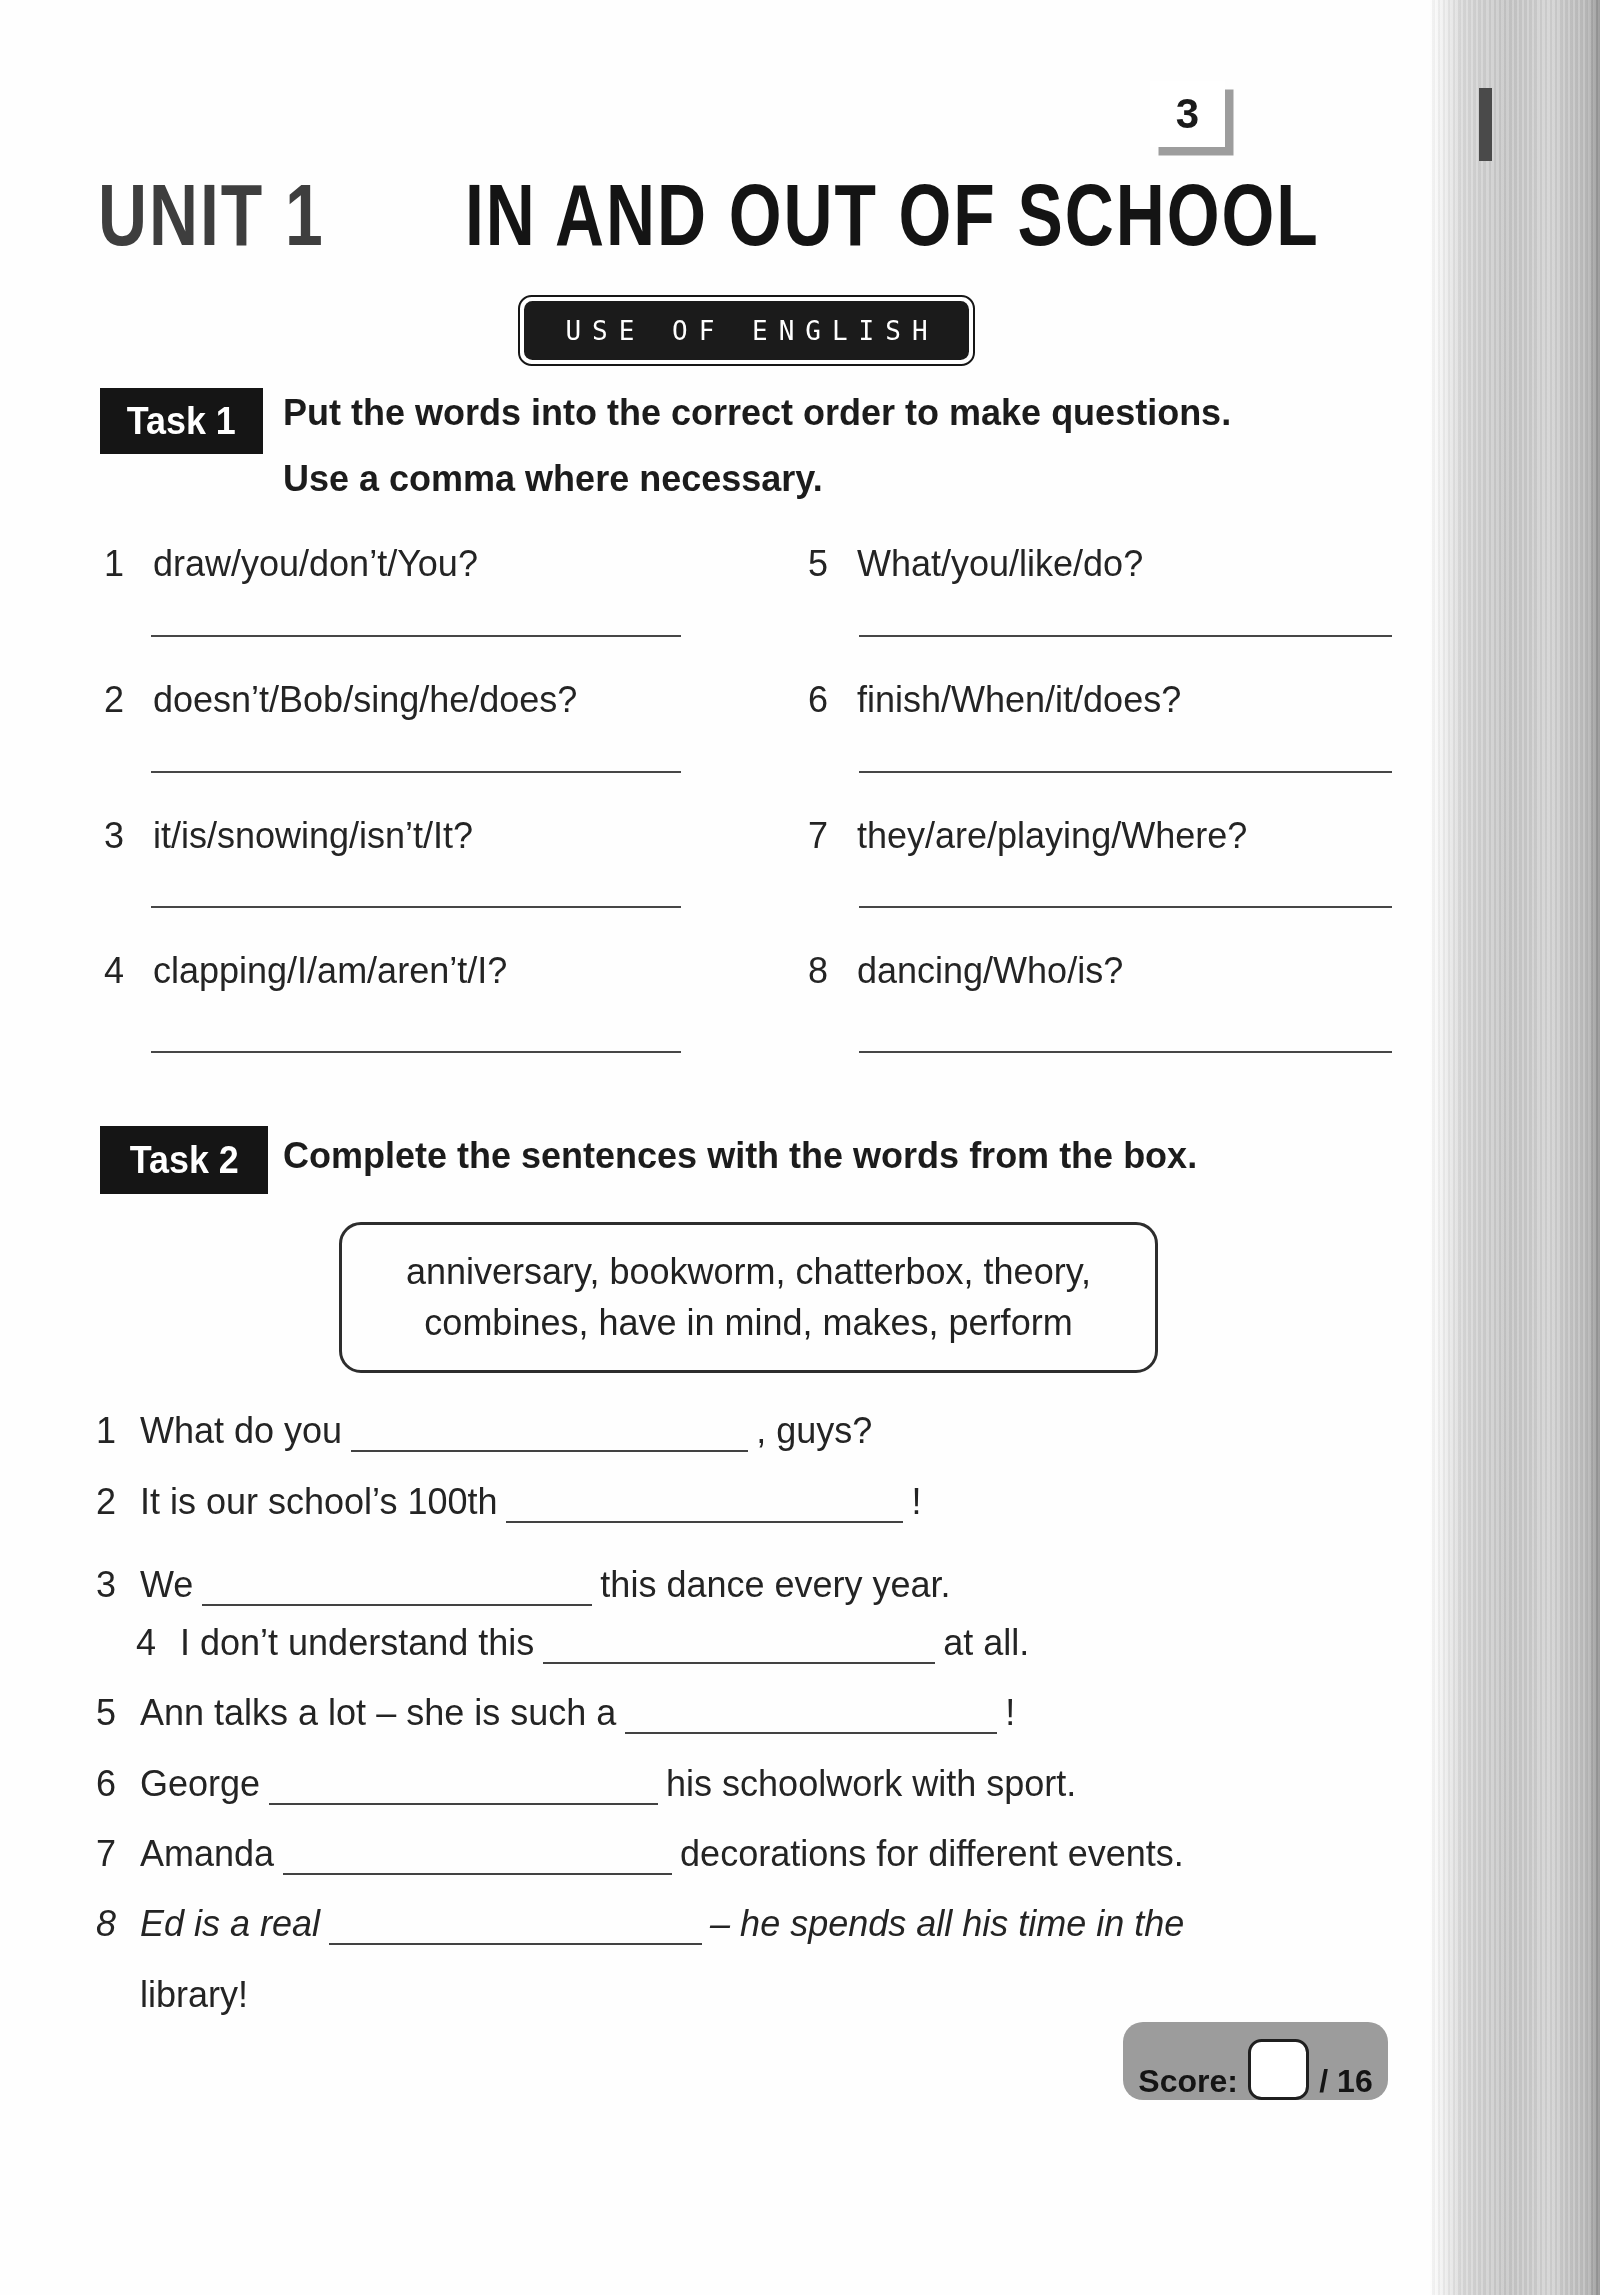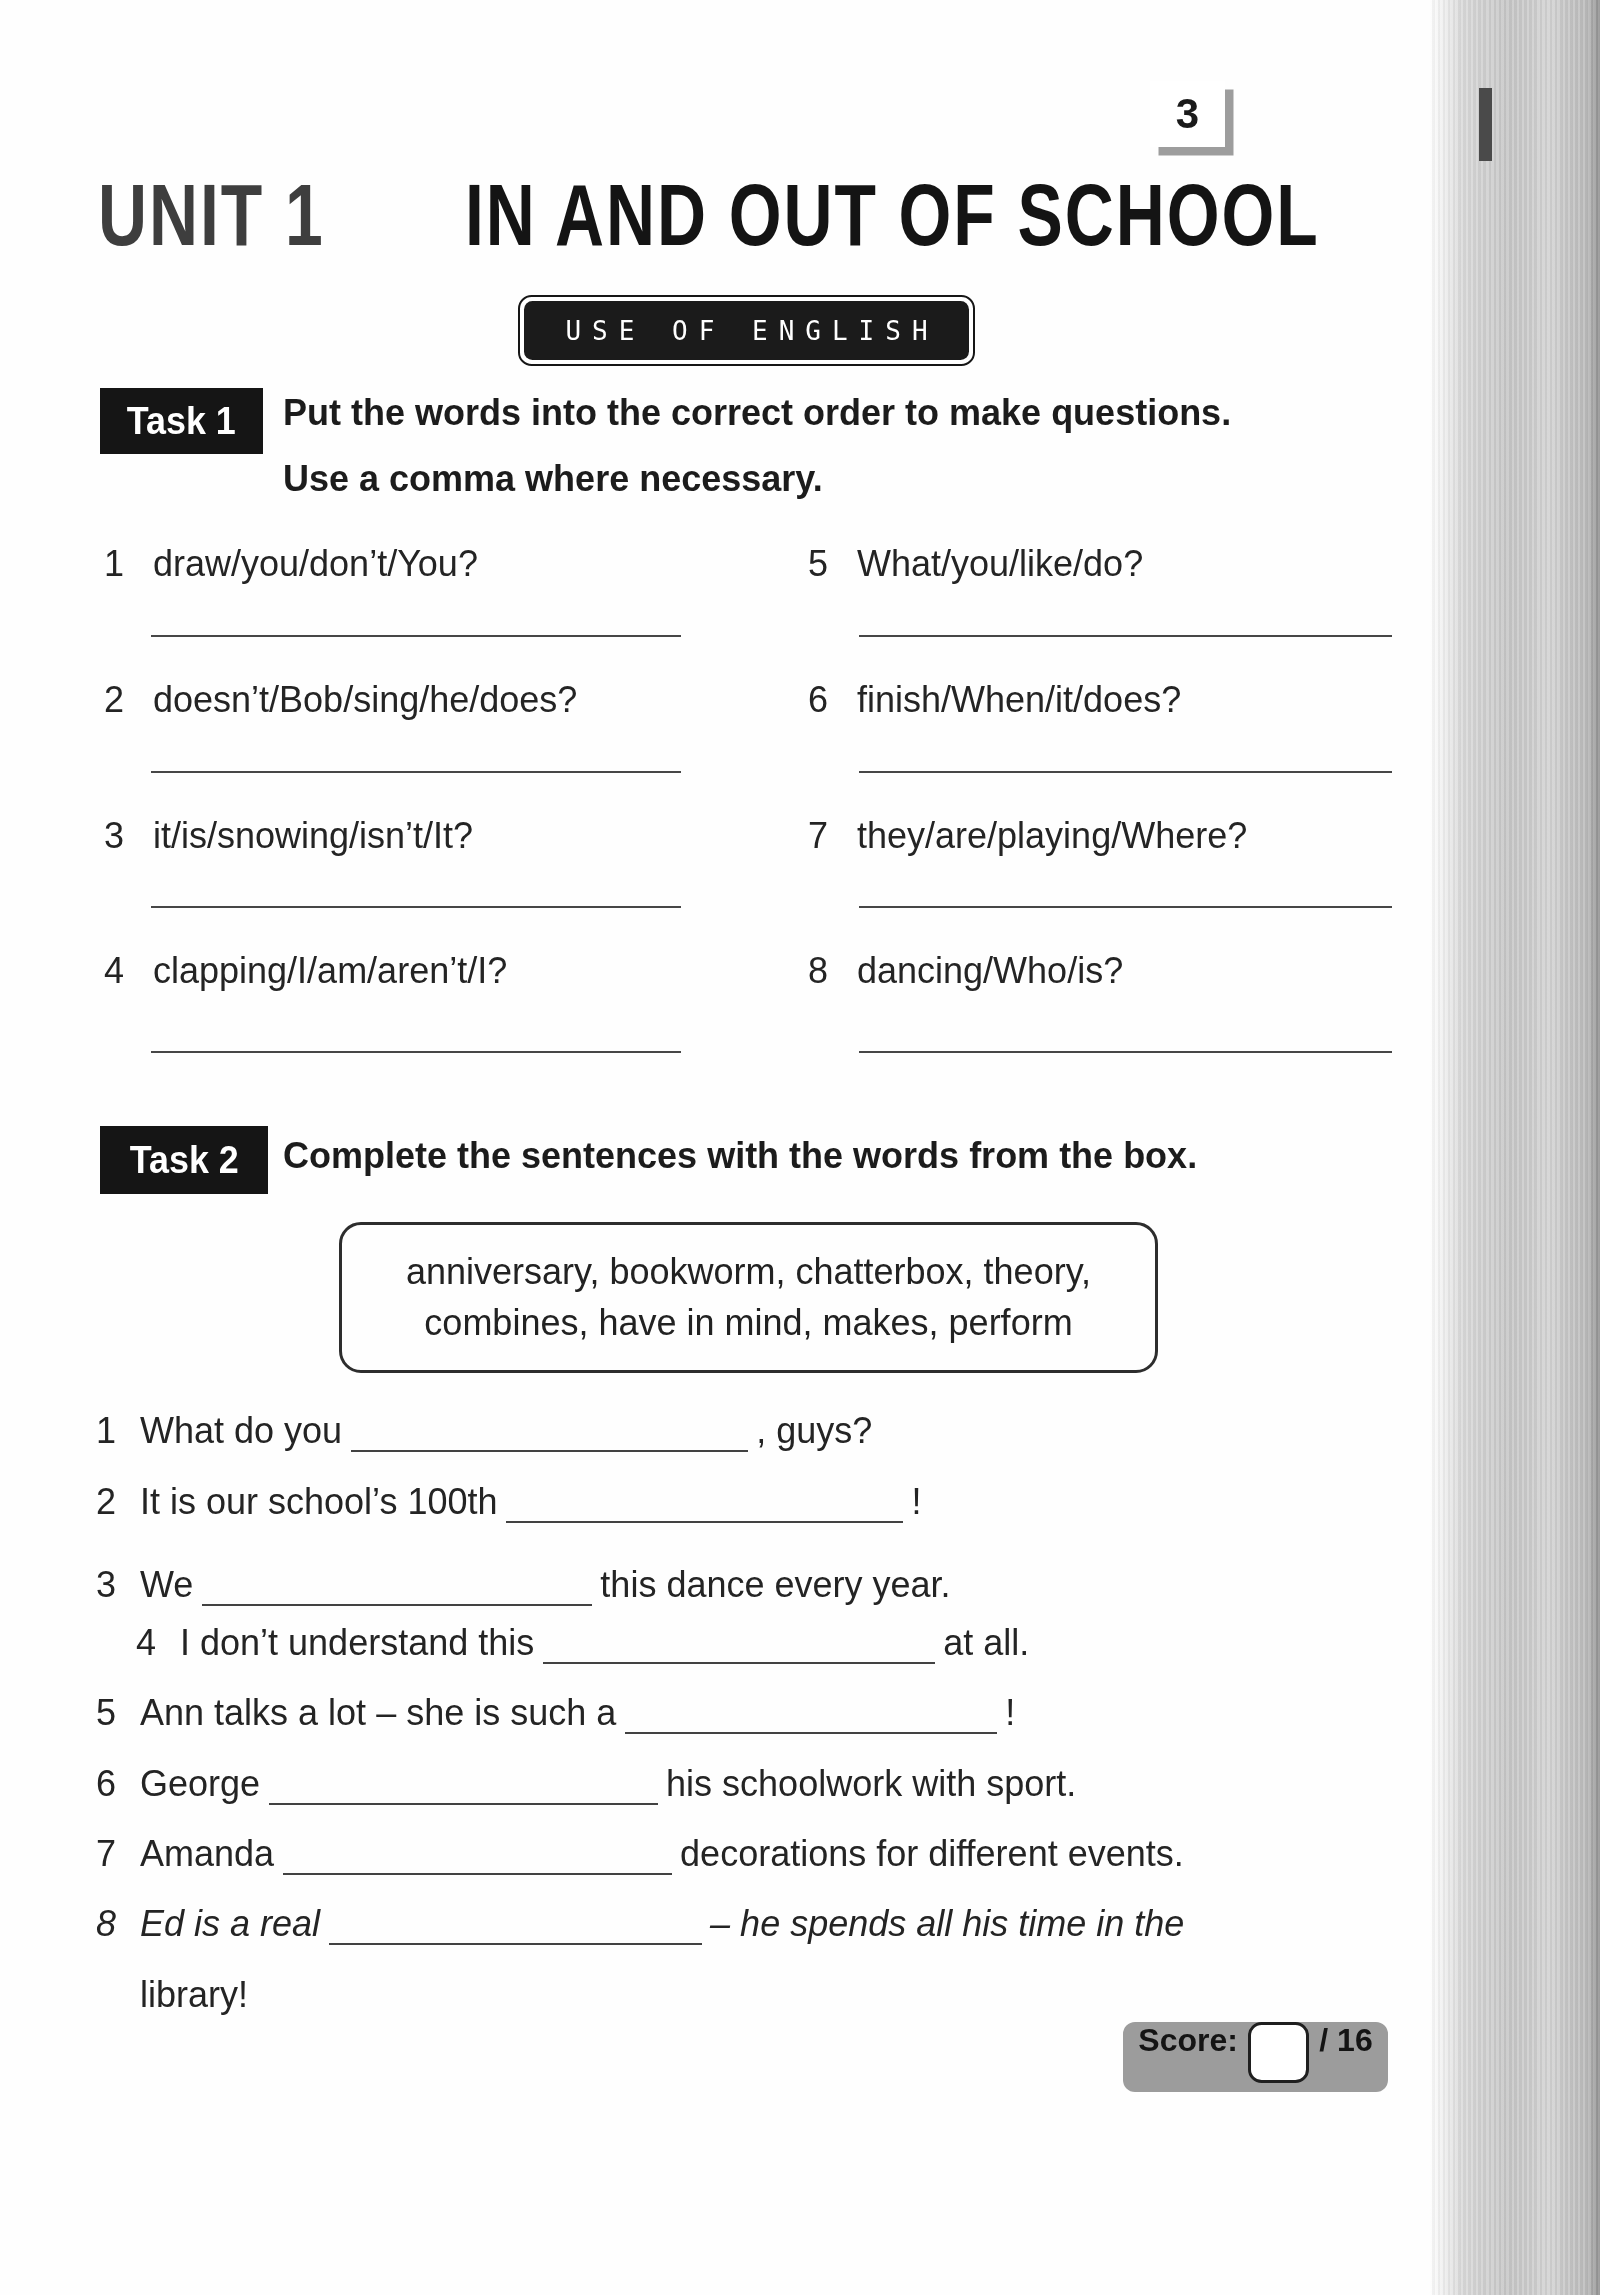--- a/index.html
+++ b/index.html
@@ -97,23 +97,23 @@
   
   .t2-item { position:absolute; font-size:36px; color:#242424; white-space:nowrap; }
   .t2-item .num { display:inline-block; width:44px; }
   .blank {
     display:inline-block; height:1.05em; vertical-align:bottom;
     border-bottom:2.5px solid #424242; margin:0 8.5px;
   }
 
   
   .score-badge {
-    position:absolute; left:1123px; top:2022px; width:265px; height:70px;
-    background:#9c9c9c; border-radius:12px;
-    display:flex; align-items:flex-start; justify-content:center; gap:10.2px;
+    position:absolute; left:1123px; top:2022px; width:265px; height:78px;
+    background:#9c9c9c; border-radius:20px;
+    display:flex; align-items:flex-end; justify-content:center; gap:10.2px;
   }
   .score-label, .score-total { font-size:32px; font-weight:700; color:#141414; }
   .score-box { width:61px; height:61px; background:#ffffff; border:3.4px solid #1f1f1f; border-radius:13.6px; }
 </style>
 </head>
 <body>
 
 <div class="page">
 
   <div class="edge-band"></div>

